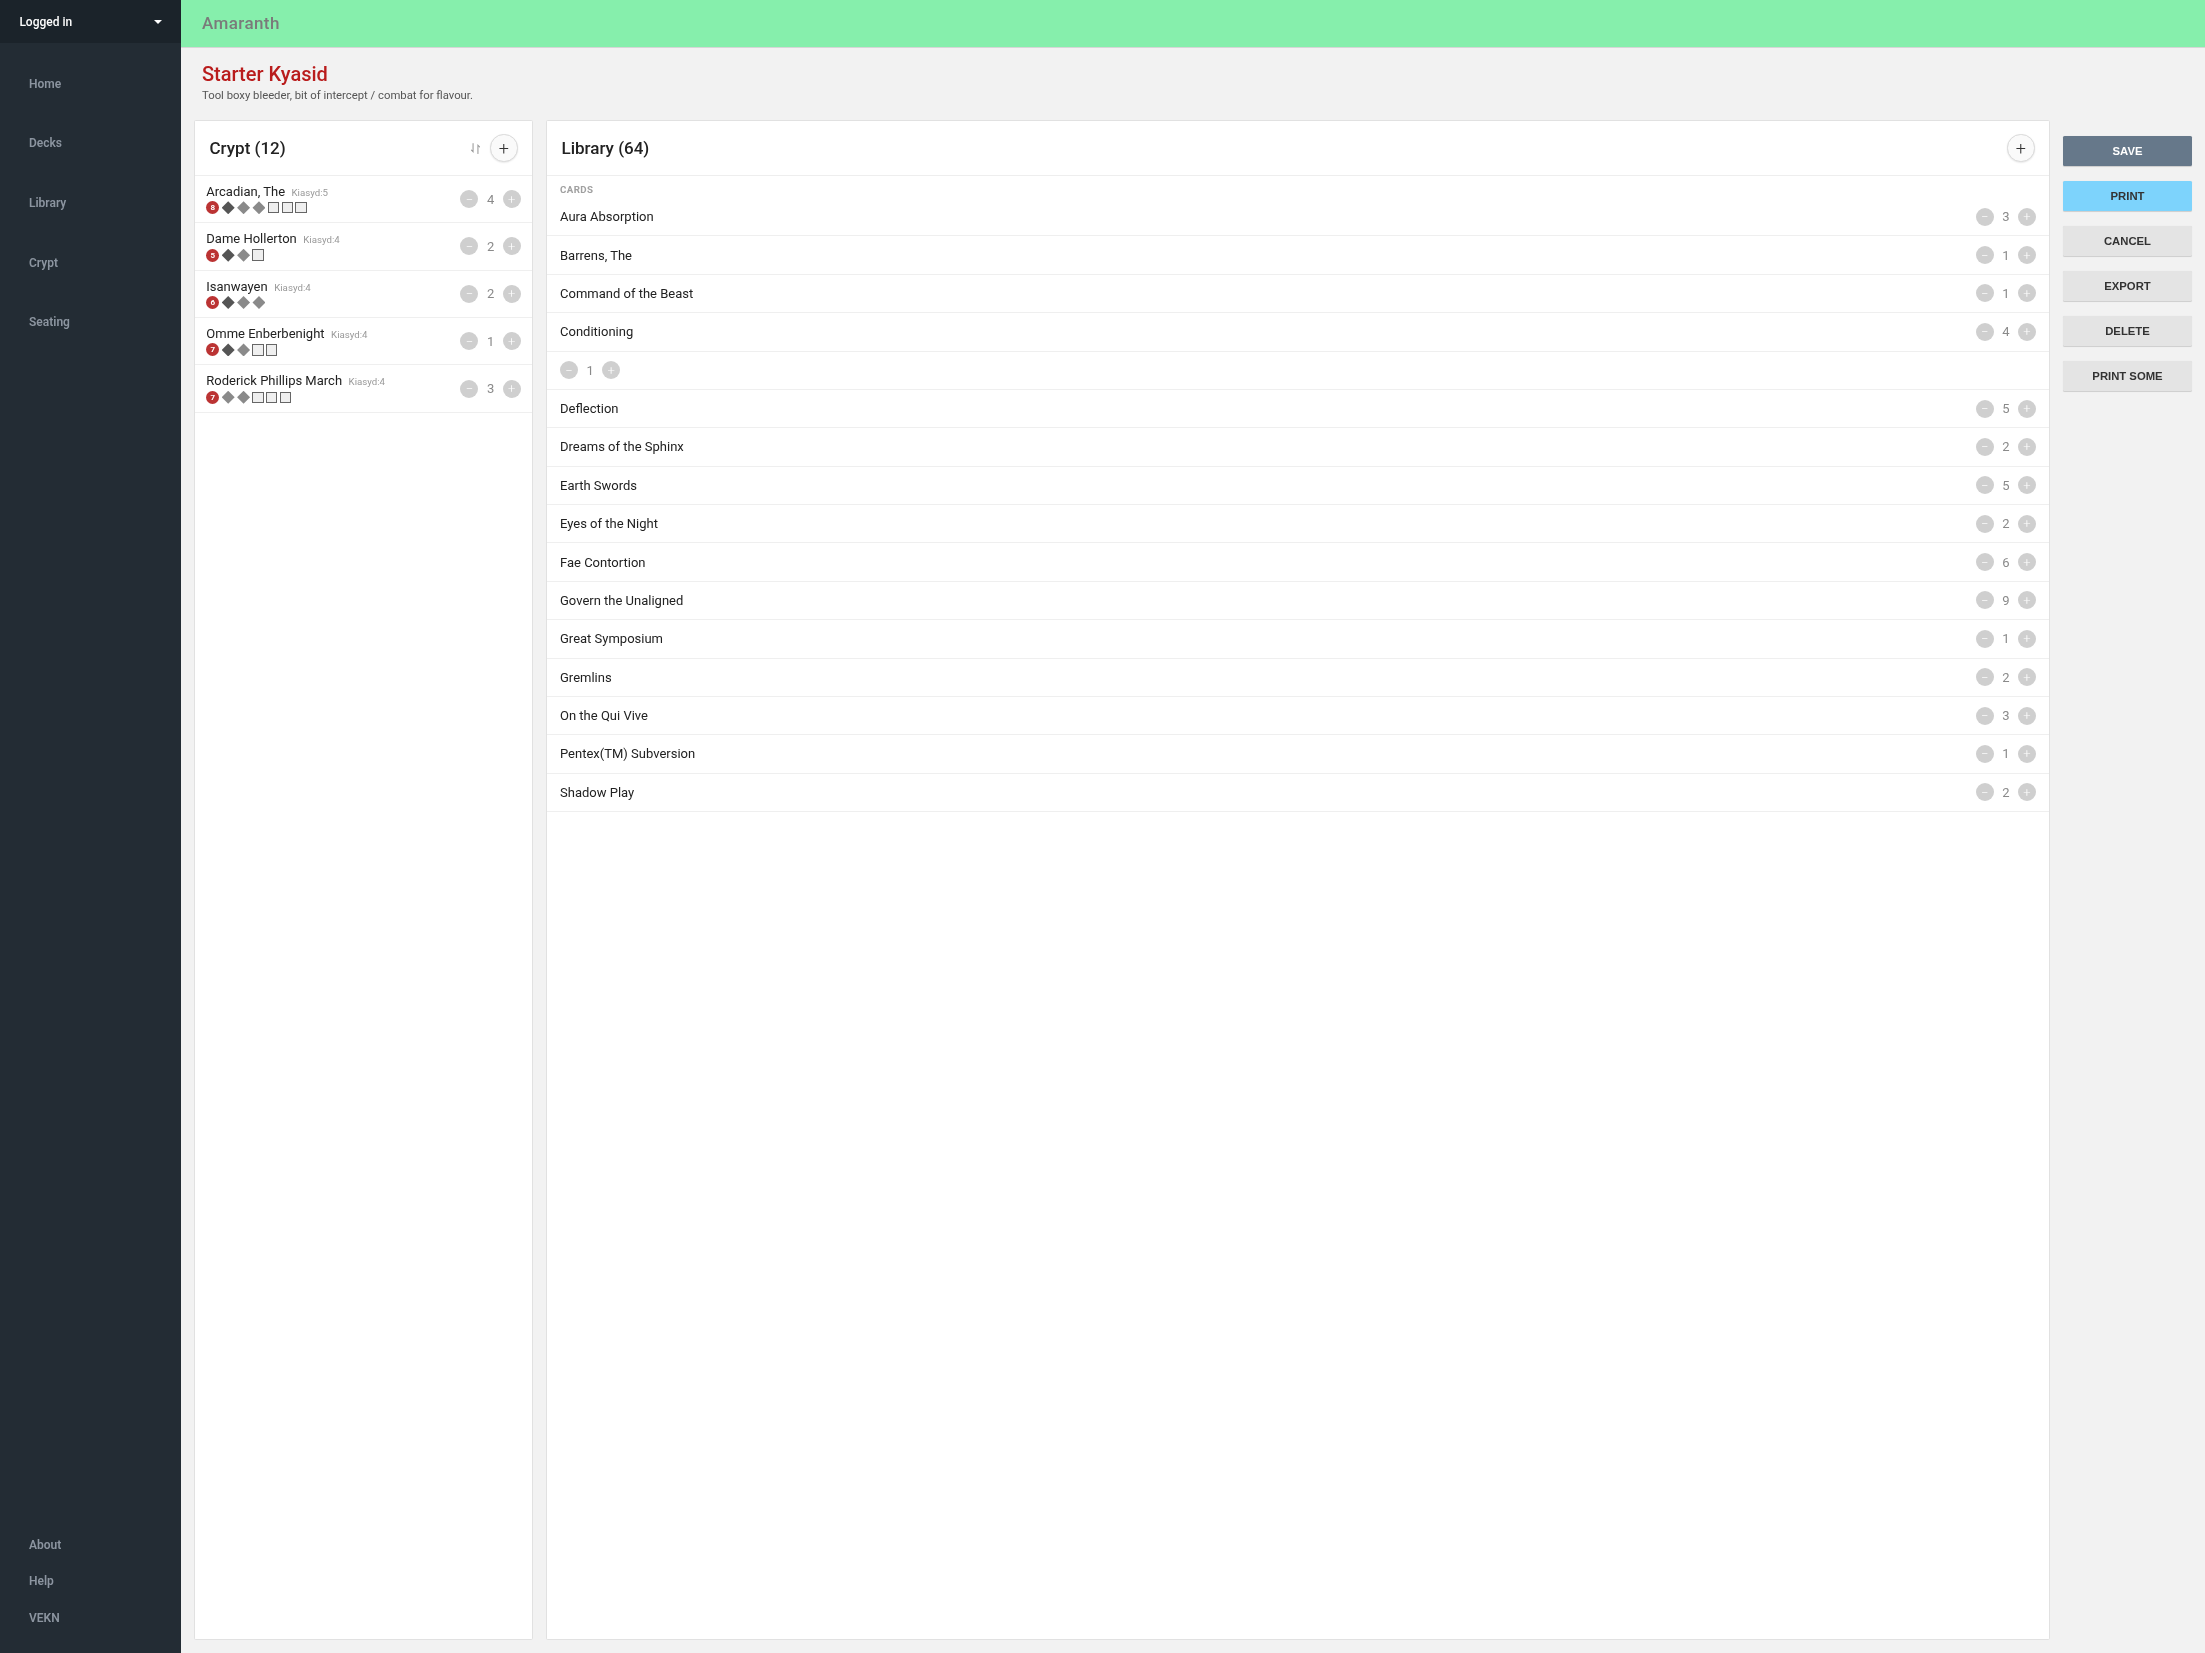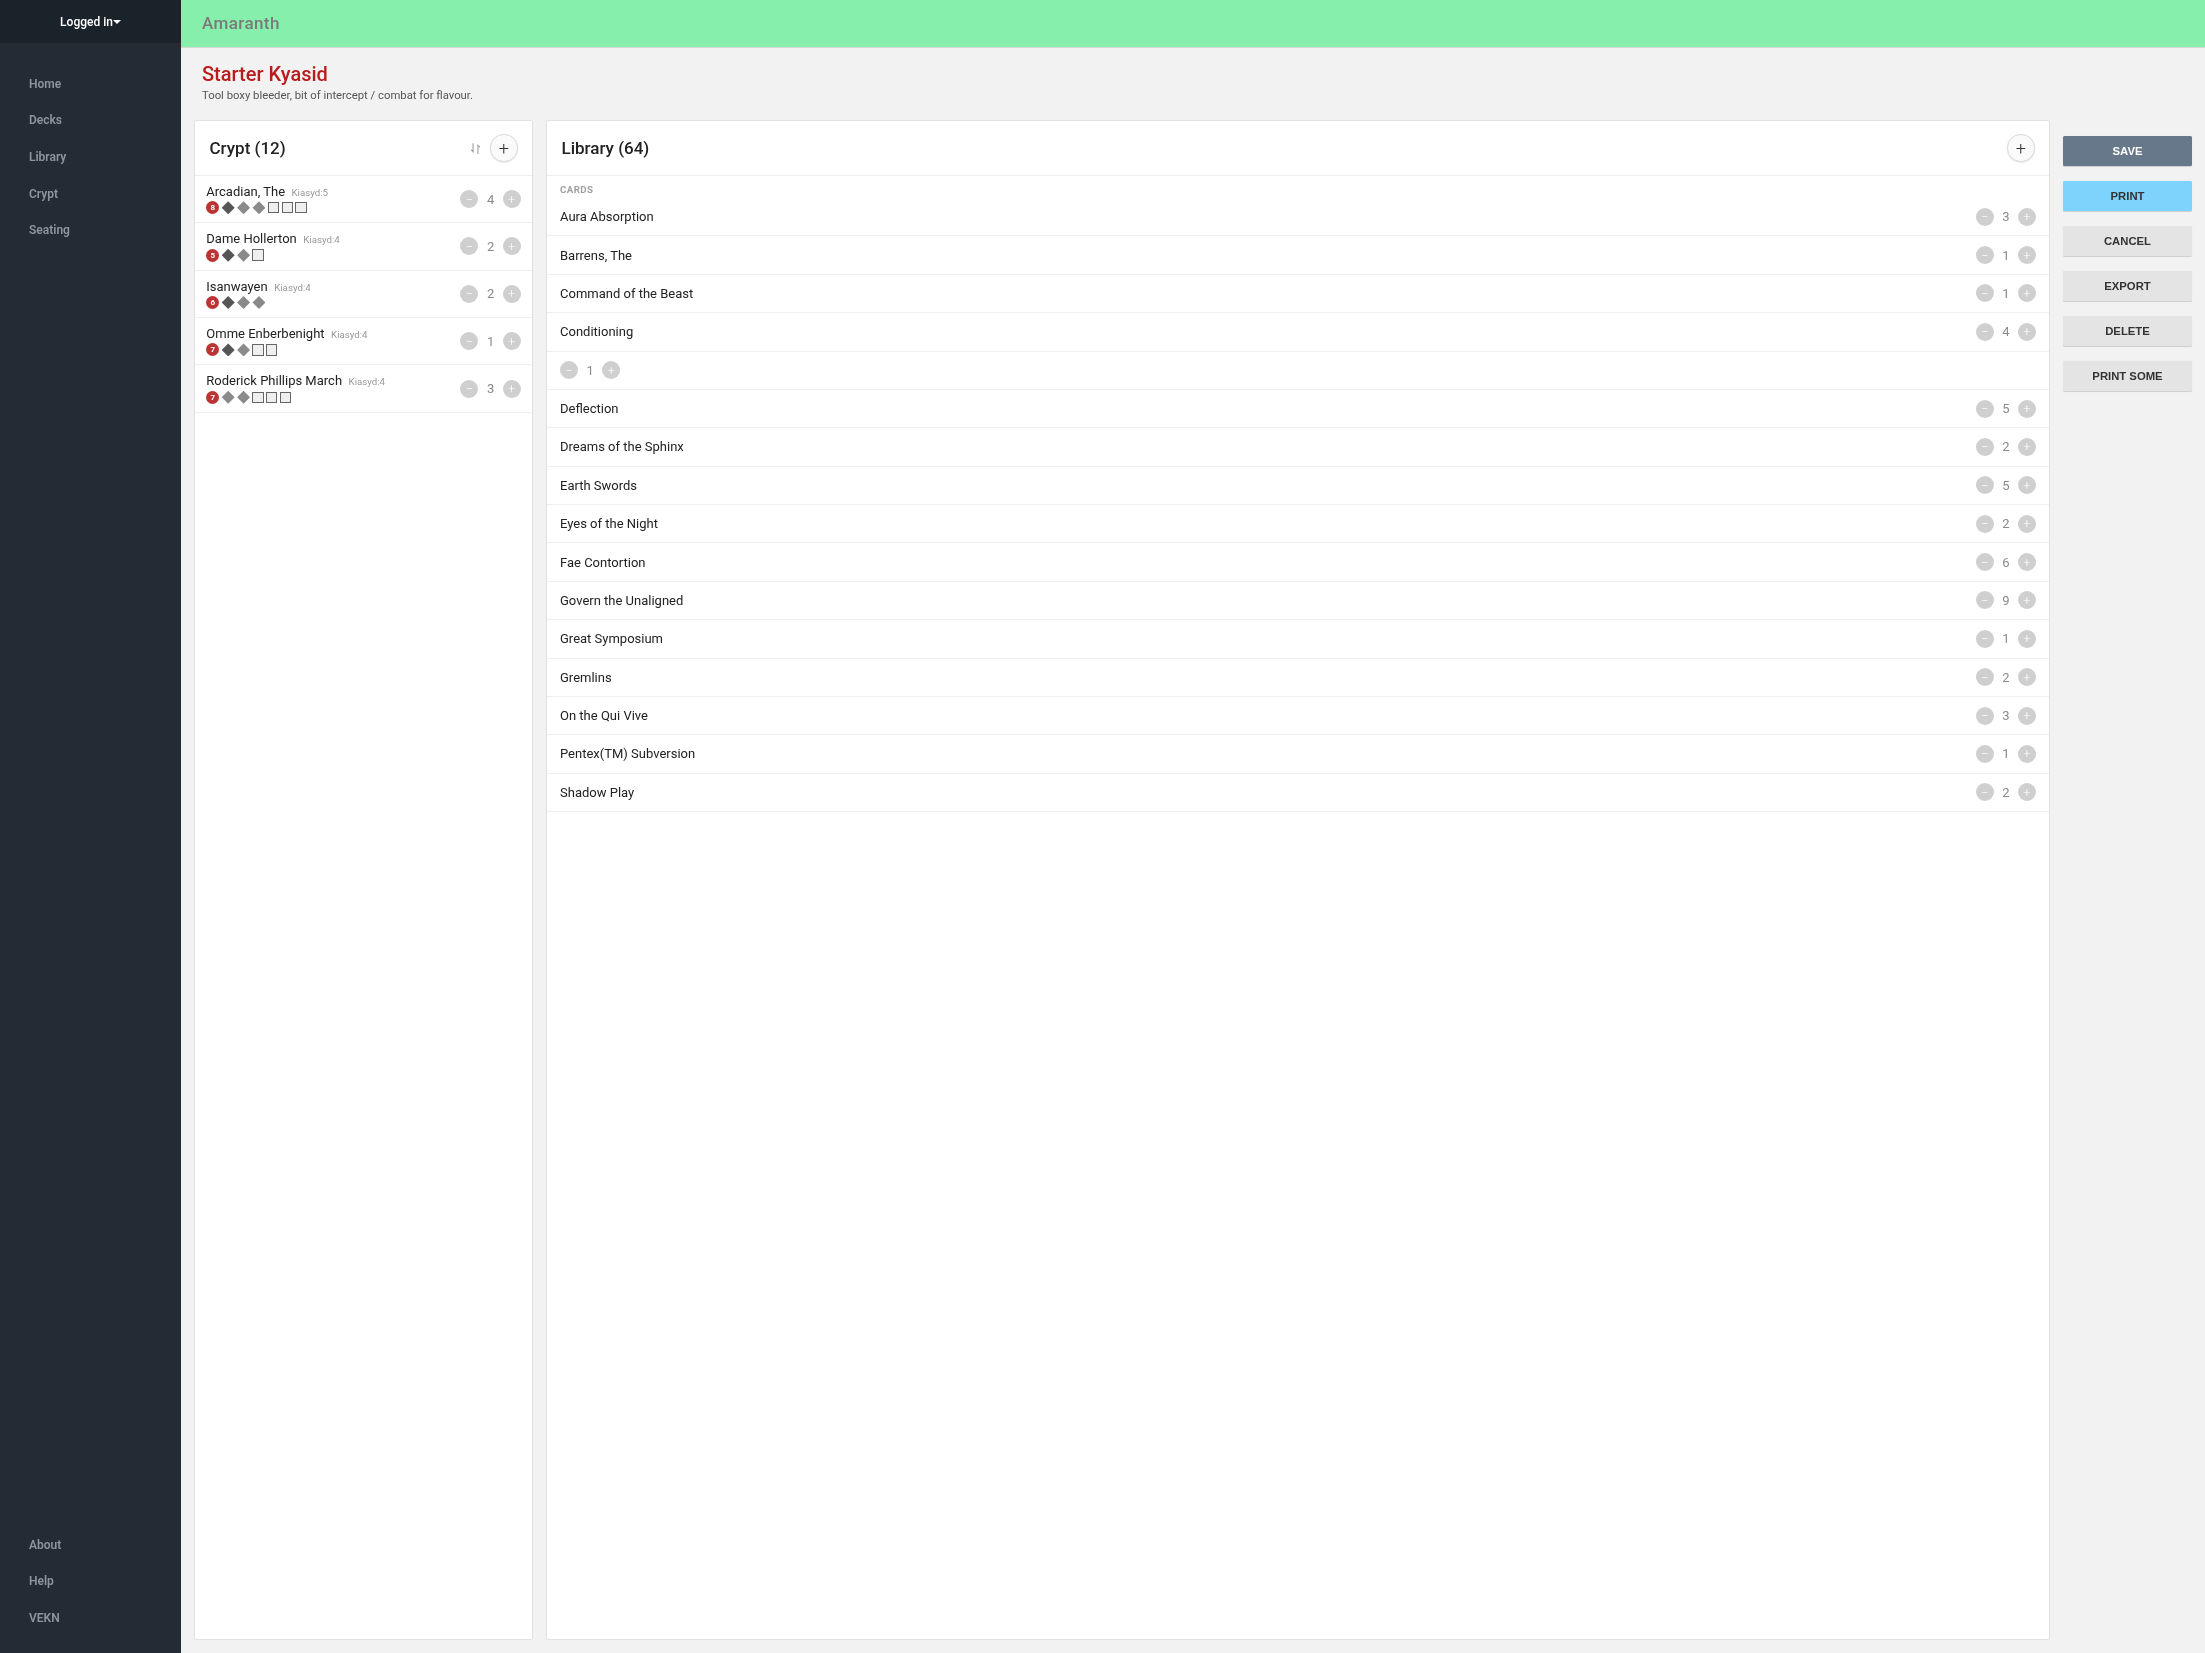--- a/index.html
+++ b/index.html
@@ -20,33 +20,33 @@
     color: #c9ced2;
     display: flex;
     flex-direction: column;
     padding-top: 0;
   }
   .sidebar-top {
     background: #1b232a;
     padding: 14.5px 19.4px;
     display: flex;
     align-items: center;
-    justify-content: center;
+    justify-content: space-between;
     color: #fff;
     font-size: 12px;
     font-weight: 500;
     cursor: pointer;
   }
   .caret-down {
     width: 0; height: 0;
     border-left: 4px solid transparent;
     border-right: 4px solid transparent;
     border-top: 4px solid #fff;
   }
-  .nav { flex: 1; padding-top: 22.6px; display:flex; flex-direction:column; }
+  .nav { flex: 1; padding-top: 22.6px; display:flex; flex-direction:column;gap:23px; }
   .nav a {
     display: block;
     padding: 11.3px 29px;
     color: #8c95a0;
     font-size: 12px;
     font-weight: 600;
     text-decoration: none;
     cursor: pointer;
   }
   .nav-spacer { flex: 1; }

